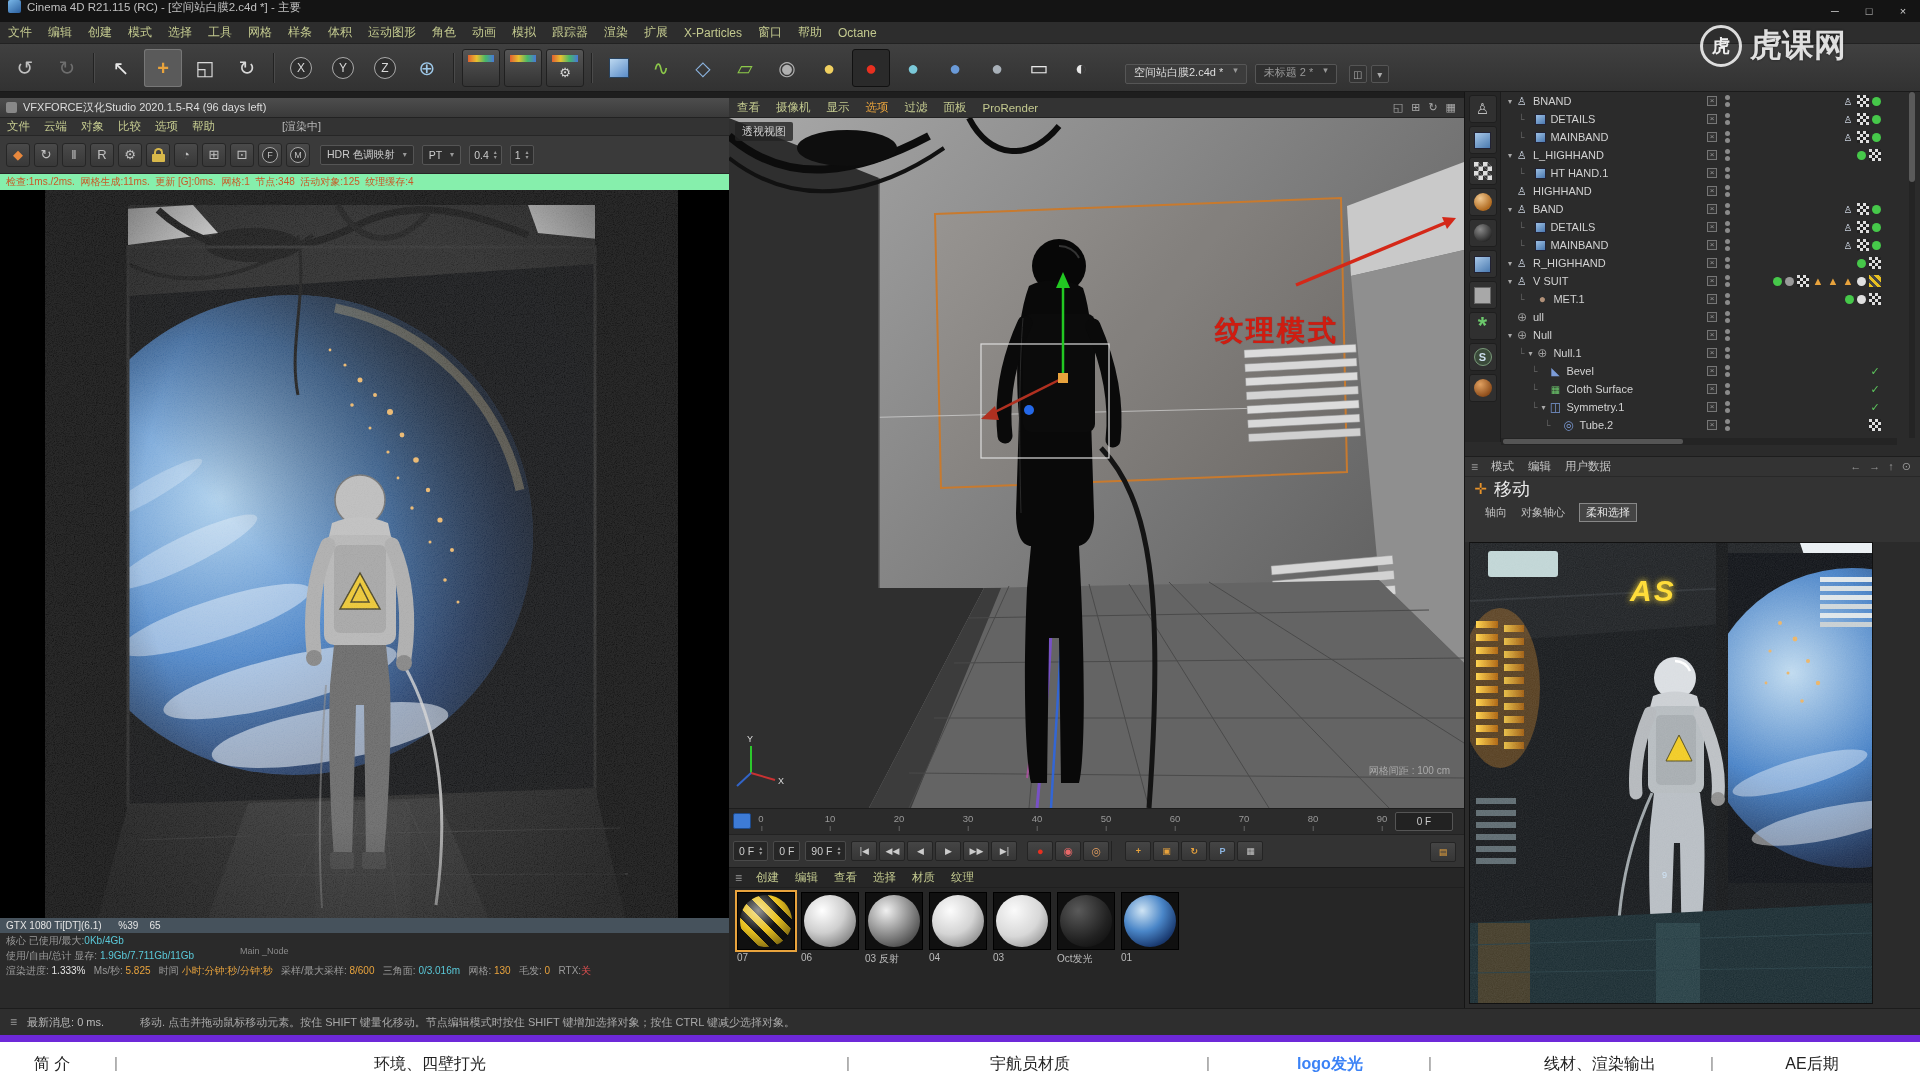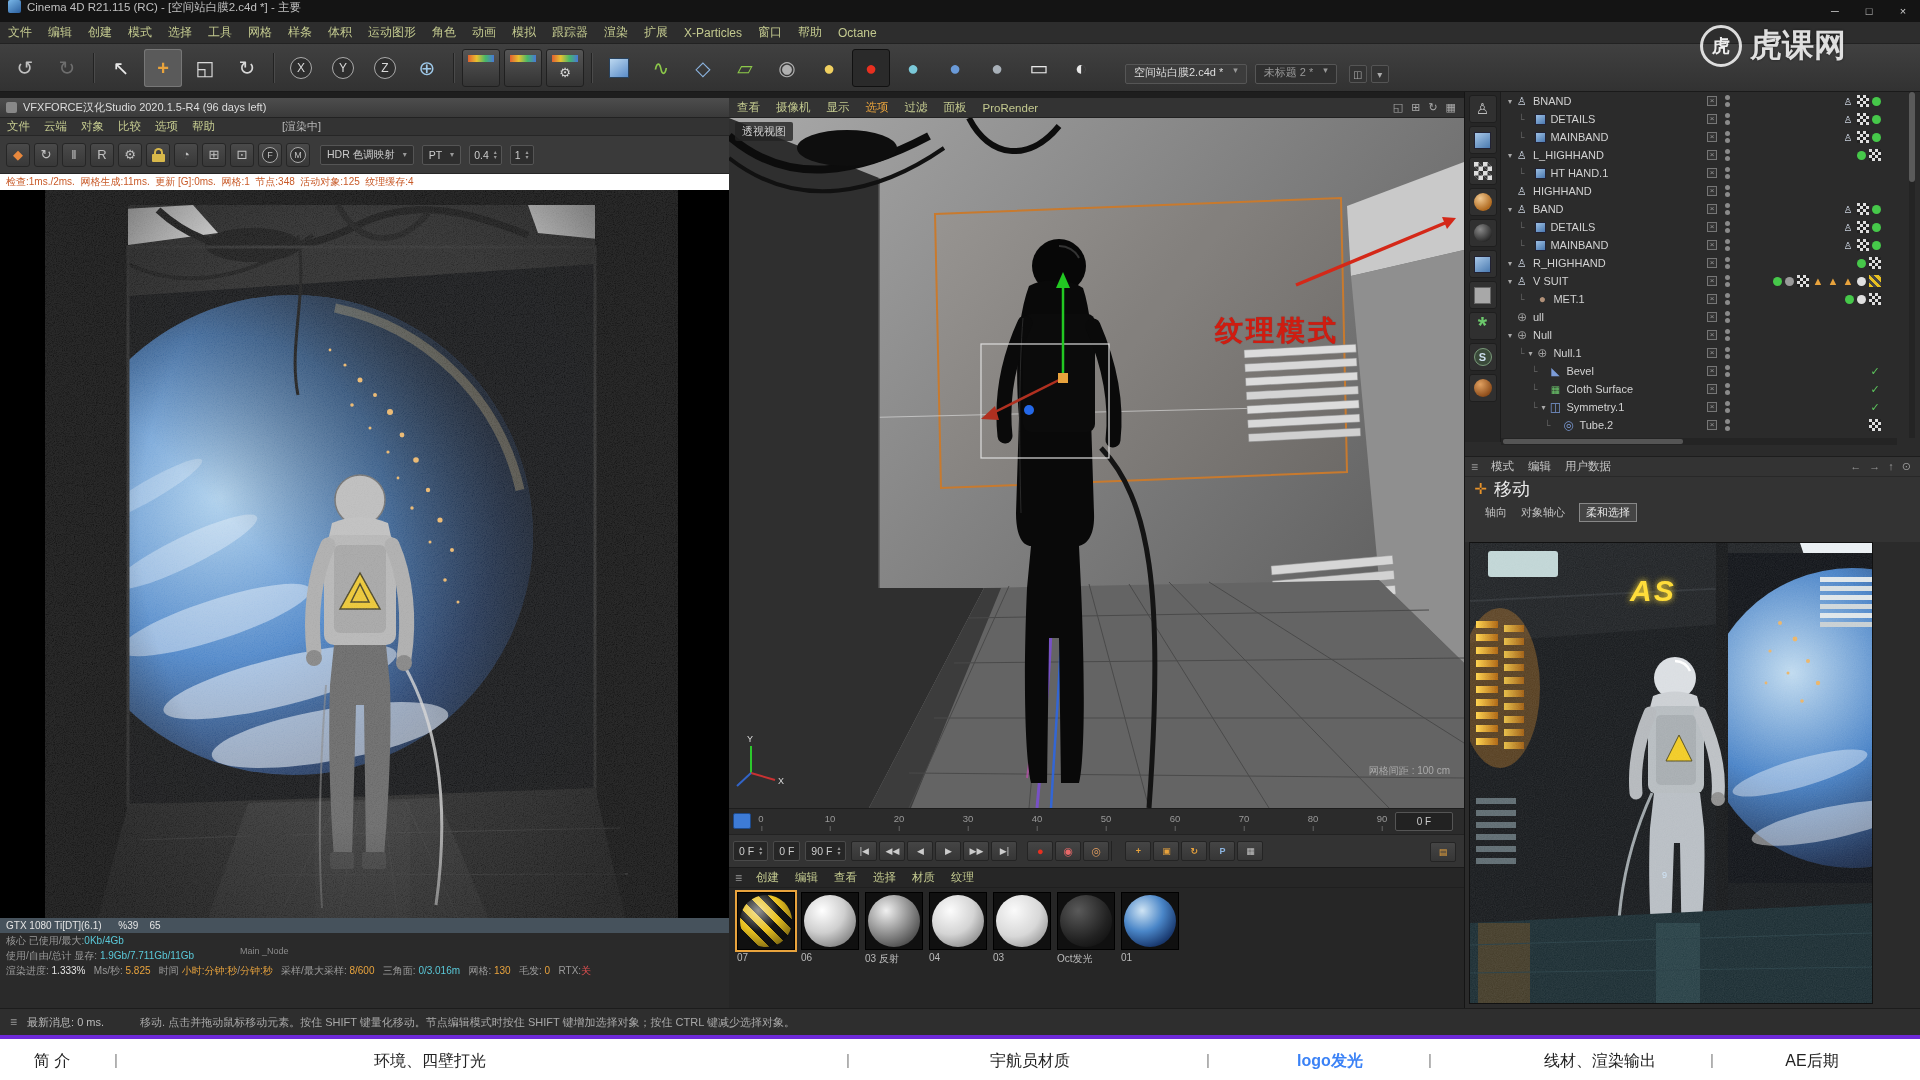--- a/index.html
+++ b/index.html
@@ -42,21 +42,21 @@
 #ot-badge{margin-left:60px;color:#bbb;font-size:11px}
 #ot-tools{position:absolute;left:0;top:38px;width:729px;height:38px;background:#3a3a3a;display:flex;align-items:center;border-bottom:1px solid #262626}
 .oticon{width:24px;height:24px;margin:0 2px;background:linear-gradient(#4a4a4a,#383838);border:1px solid #262626;border-radius:3px;display:flex;align-items:center;justify-content:center;flex-direction:column;font-size:13px}
 .oticon .circ{width:16px;height:16px;border-width:1px;font-size:9px}
 .larc{width:9px;height:6px;border:2px solid #d8b84a;border-bottom:none;border-radius:5px 5px 0 0}
 .lbody{width:13px;height:8px;background:#d8b84a;border-radius:1px}
 .otsel{height:20px;background:#2e2e2e;border:1px solid #555;border-radius:2px;display:flex;align-items:center;font-size:10.5px;color:#ccc;padding:0 6px;margin-left:8px;white-space:nowrap}
 .otsel .dv{margin-left:8px;font-size:8px;color:#999}
 .otspin{height:20px;background:#2e2e2e;border:1px solid #555;border-radius:2px;display:flex;align-items:center;font-size:10.5px;color:#ccc;padding:0 4px;margin-left:8px}
 .spincol{display:flex;flex-direction:column;font-size:6px;color:#999;margin-left:5px;line-height:5px}
-#ot-status{position:absolute;left:0;top:76px;width:729px;height:16px;background:#ffffff;font-size:10px;color:#c85a28;display:flex;align-items:center;padding-left:6px;white-space:pre}
+#ot-status{position:absolute;left:0;top:76px;width:729px;height:16px;background:#86efac;font-size:10px;color:#c85a28;display:flex;align-items:center;padding-left:6px;white-space:pre}
 #ot-canvas{position:absolute;left:0;top:92px;width:729px;height:728px;background:#000;overflow:hidden}
 #ot-footer{position:absolute;left:0;top:820px;width:729px;height:90px;background:#2a2a2a;font-size:10px}
 .ofl{height:15px;display:flex;align-items:center;padding-left:6px;white-space:pre}
 .ofl.hl{background:#46525c}
 .c-w{color:#e4e4e4}.c-g{color:#9a9a9a}.c-cy{color:#5ac8d8}.c-or{color:#e8a33d}.c-rd{color:#e05050}
 #ot-node{position:absolute;left:240px;top:848px;font-size:9px;color:#8a8a8a}
 
 #viewport{position:absolute;left:729px;top:98px;width:735px;height:710px;background:#333}
 #vp-menubar{position:absolute;left:0;top:0;width:735px;height:20px;background:#333;display:flex;align-items:center;border-bottom:1px solid #222}
 #vp-menubar .mi{font-size:11.5px;padding:0 8px}
@@ -150,21 +150,21 @@
 
 #preview{position:absolute;left:4px;top:520px;width:404px;height:462px;background:#000;border:1px solid #111}
 
 #watermark{position:absolute;left:1700px;top:24px;display:flex;align-items:center;gap:8px;z-index:99;opacity:.92}
 #watermark .wc{width:42px;height:42px;border:3px solid rgba(255,255,255,.9);border-radius:50%;display:flex;align-items:center;justify-content:center;color:#fff;font-size:18px;font-weight:700}
 #watermark .wt{font-size:32px;font-weight:700;color:rgba(255,255,255,.92);text-shadow:0 0 3px rgba(0,0,0,.5)}
 
 #statusbar{position:absolute;left:0;top:1008px;width:1920px;height:27px;background:#2e2e2e;border-top:1px solid #1c1c1c;display:flex;align-items:center;font-size:11px;color:#a8a8a8}
 #statusbar .burger{padding:0 10px}
 #statusbar .msg{margin-right:36px;color:#bbb}
-#bottombar{position:absolute;left:0;top:1035px;width:1920px;height:45px;background:#fff;border-top:4px solid #6d28d9}
+#bottombar{position:absolute;left:0;top:1035px;width:1920px;height:45px;background:#fff;border-top:7px solid #6d28d9}
 .btab{position:absolute;top:12px;transform:translateX(-50%);font-size:16px;color:#222;white-space:nowrap}
 .btab.active{font-weight:700;color:#3b82f6}
 .bsep{position:absolute;top:12px;font-size:15px;color:#888}
 </style>
 </head>
 <body>
 
 <div id="titlebar">
   <div class="appico"></div>
   <div class="ttext">Cinema 4D R21.115 (RC) - [空间站白膜2.c4d *] - 主要</div>

